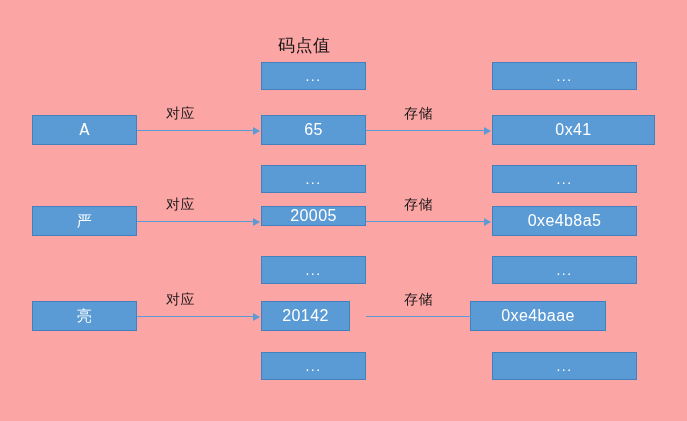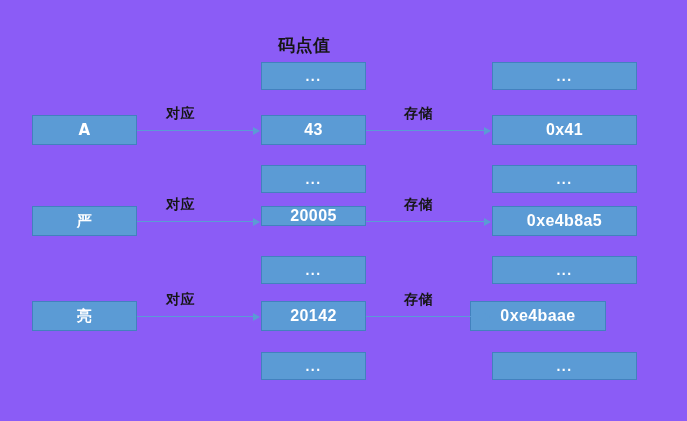--- a/index.html
+++ b/index.html
@@ -7,23 +7,22 @@
     padding: 0;
     background: #ffffff;
   }
   body {
     font-family: "Liberation Sans", "DejaVu Sans", sans-serif;
   }
   #canvas {
     position: relative;
     width: 687px;
     height: 421px;
-    background: #8b5cf6;
+    background: #fca5a5;
     overflow: hidden;
-    font-weight: bold;
   }
 
   
   .col-heading {
     position: absolute;
     font-family: "DejaVu Serif", "Liberation Serif", serif;
     font-size: 17px;
     color: #161616;
     white-space: nowrap;
     letter-spacing: 0.5px;
@@ -89,29 +88,29 @@
 
 <div id="canvas">
 
   <div class="col-heading" style="left:278px; top:34px;">码点值</div>
 
   <div class="box cjk" style="left:32px; top:115px; width:105px; height:30px;">A</div>
   <div class="box cjk" style="left:32px; top:206px; width:105px; height:30px;">严</div>
   <div class="box cjk" style="left:32px; top:301px; width:105px; height:30px;">亮</div>
 
   <div class="box ellipsis" style="left:261px; top:62px; width:105px; height:28px;">...</div>
-  <div class="box" style="left:261px; top:115px; width:105px; height:30px;">43</div>
+  <div class="box" style="left:261px; top:115px; width:105px; height:30px;">65</div>
   <div class="box ellipsis" style="left:261px; top:165px; width:105px; height:28px;">...</div>
   <div class="box" style="left:261px; top:206px; width:105px; height:20px;">20005</div>
   <div class="box ellipsis" style="left:261px; top:256px; width:105px; height:28px;">...</div>
-  <div class="box" style="left:261px; top:301px; width:105px; height:30px;">20142</div>
+  <div class="box" style="left:261px; top:301px; width:89px; height:30px;">20142</div>
   <div class="box ellipsis" style="left:261px; top:352px; width:105px; height:28px;">...</div>
 
   <div class="box ellipsis" style="left:492px; top:62px; width:145px; height:28px;">...</div>
-  <div class="box" style="left:492px; top:115px; width:145px; height:30px;">0x41</div>
+  <div class="box" style="left:492px; top:115px; width:163px; height:30px;">0x41</div>
   <div class="box ellipsis" style="left:492px; top:165px; width:145px; height:28px;">...</div>
   <div class="box" style="left:492px; top:206px; width:145px; height:30px;">0xe4b8a5</div>
   <div class="box ellipsis" style="left:492px; top:256px; width:145px; height:28px;">...</div>
   <div class="box" style="left:470px; top:301px; width:136px; height:30px;">0xe4baae</div>
   <div class="box ellipsis" style="left:492px; top:352px; width:145px; height:28px;">...</div>
 
   <div class="arrow" style="left:137px; top:130px; width:122px;">
     <div class="shaft"></div>
     <div class="head"></div>
   </div>

